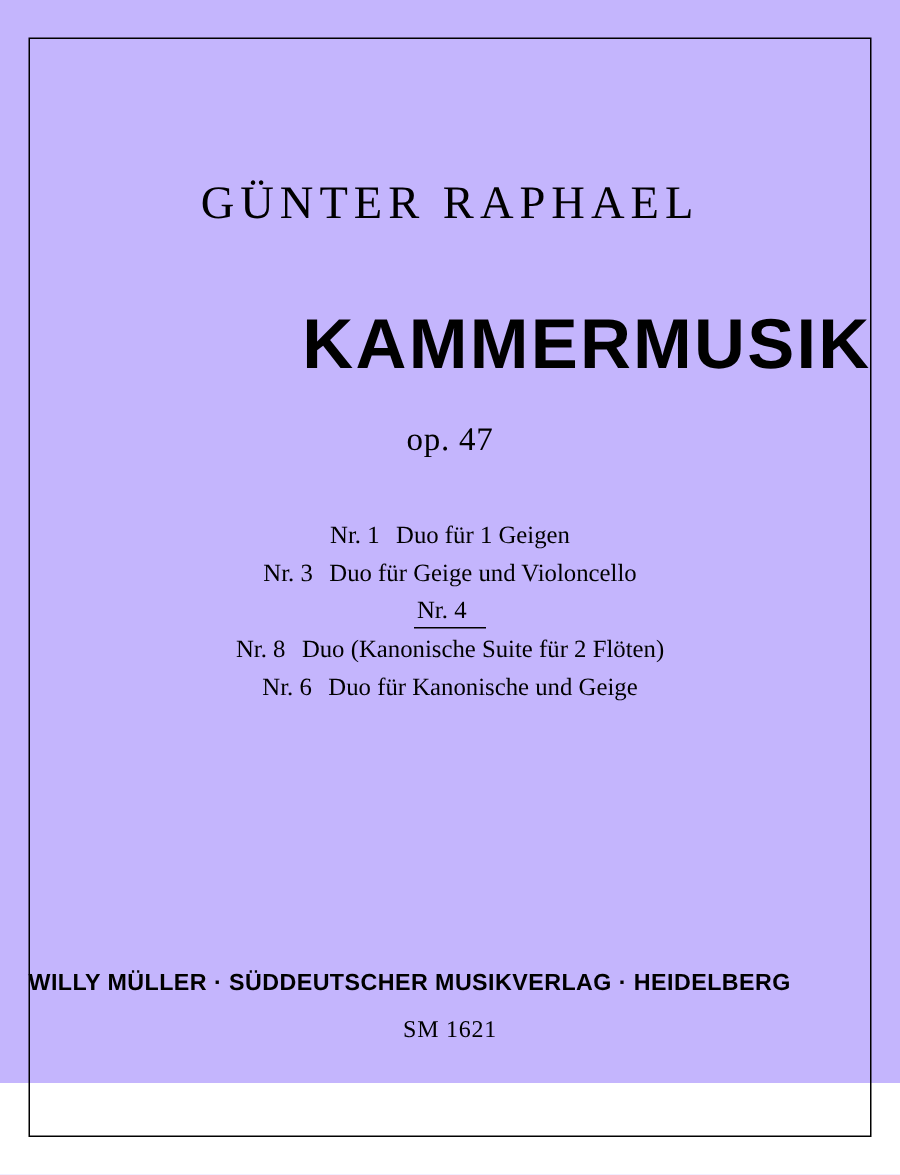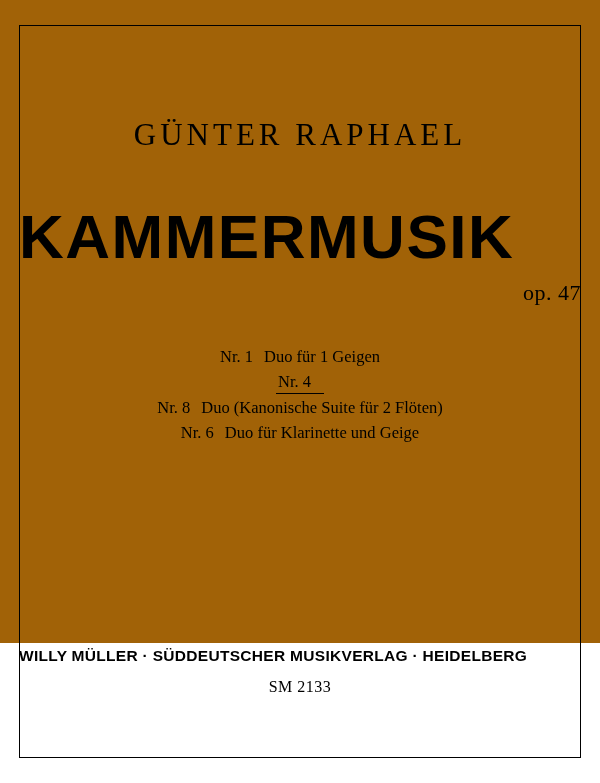--- a/index.html
+++ b/index.html
@@ -11,22 +11,22 @@
     width: 600px;
     height: 783px;
     font-family: "Liberation Sans", sans-serif;
     color: #000000;
     overflow: hidden;
   }
 
   .page {
     position: relative;
     width: 600px;
-    height: 643px;
-    background: #a16207;
+    height: 722px;
+    background: #c4b5fd;
     box-sizing: border-box;
   }
 
   
   .frame {
     position: absolute;
     left: 19px;
     top: 25px;
     width: 562px;
     height: 733px;
@@ -54,33 +54,33 @@
     letter-spacing: 4px;
     font-weight: 400;
     white-space: nowrap;
   }
 
   .title {
     position: absolute;
     top: 176px;
     left: 0;
     width: 100%;
-    text-align: left;
+    text-align: right;
     font-family: "Liberation Sans", sans-serif;
-    font-size: 62px;
+    font-size: 47px;
     font-weight: 700;
     letter-spacing: 1.5px;
   }
 
   .opus {
     position: absolute;
     top: 255px;
     left: 0;
     width: 100%;
-    text-align: right;
+    text-align: center;
     font-family: "Liberation Serif", serif;
     font-size: 22px;
     font-weight: 400;
     letter-spacing: 0.5px;
   }
 
   .worklist {
     position: absolute;
     top: 322px;
     left: 0;
@@ -159,41 +159,47 @@
     <div class="worklist">
 
       <div class="work-row">
         <div class="work-inner">
           <span class="work-num">Nr. 1</span>
           <span class="work-title">Duo für 1 Geigen</span>
         </div>
       </div>
 
 
+      <div class="work-row">
+        <div class="work-inner">
+          <span class="work-num">Nr. 3</span>
+          <span class="work-title">Duo für Geige und Violoncello</span>
+        </div>
+      </div>
 
       <div class="work-row">
         <div class="work-inner underlined">
           <span class="work-num">Nr. 4</span>
         </div>
       </div>
 
       <div class="work-row">
         <div class="work-inner">
           <span class="work-num">Nr. 8</span>
           <span class="work-title">Duo (Kanonische Suite für 2 Flöten)</span>
         </div>
       </div>
 
       <div class="work-row">
         <div class="work-inner">
           <span class="work-num">Nr. 6</span>
-          <span class="work-title">Duo für Klarinette und Geige</span>
+          <span class="work-title">Duo für Kanonische und Geige</span>
         </div>
       </div>
 
     </div>
 
     <div class="publisher">WILLY MÜLLER · SÜDDEUTSCHER MUSIKVERLAG · HEIDELBERG</div>
 
-    <div class="plate">SM 2133</div>
+    <div class="plate">SM 1621</div>
 
   </div>
 </div>
 
 </body></html>

